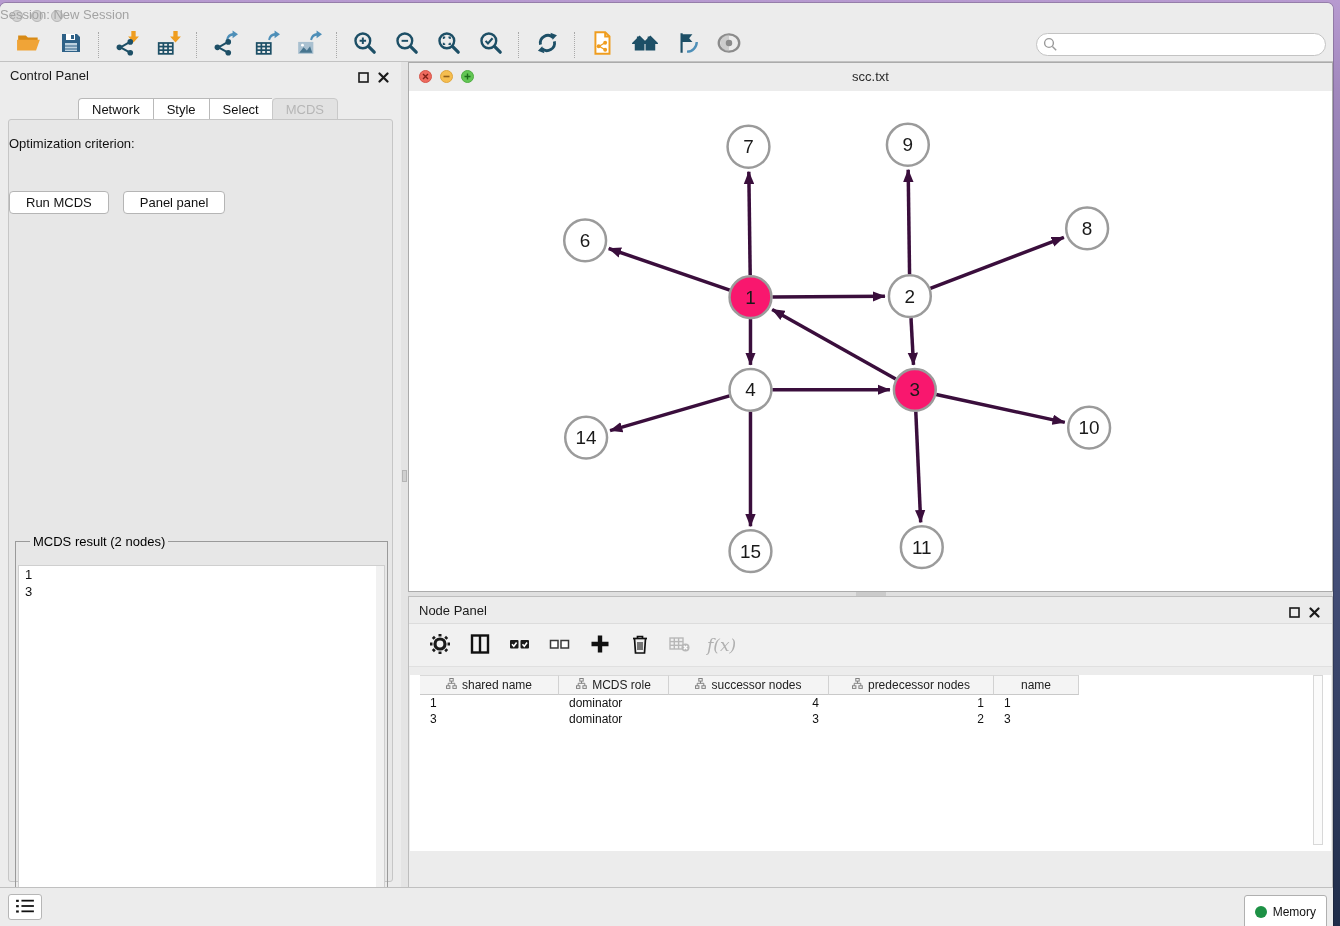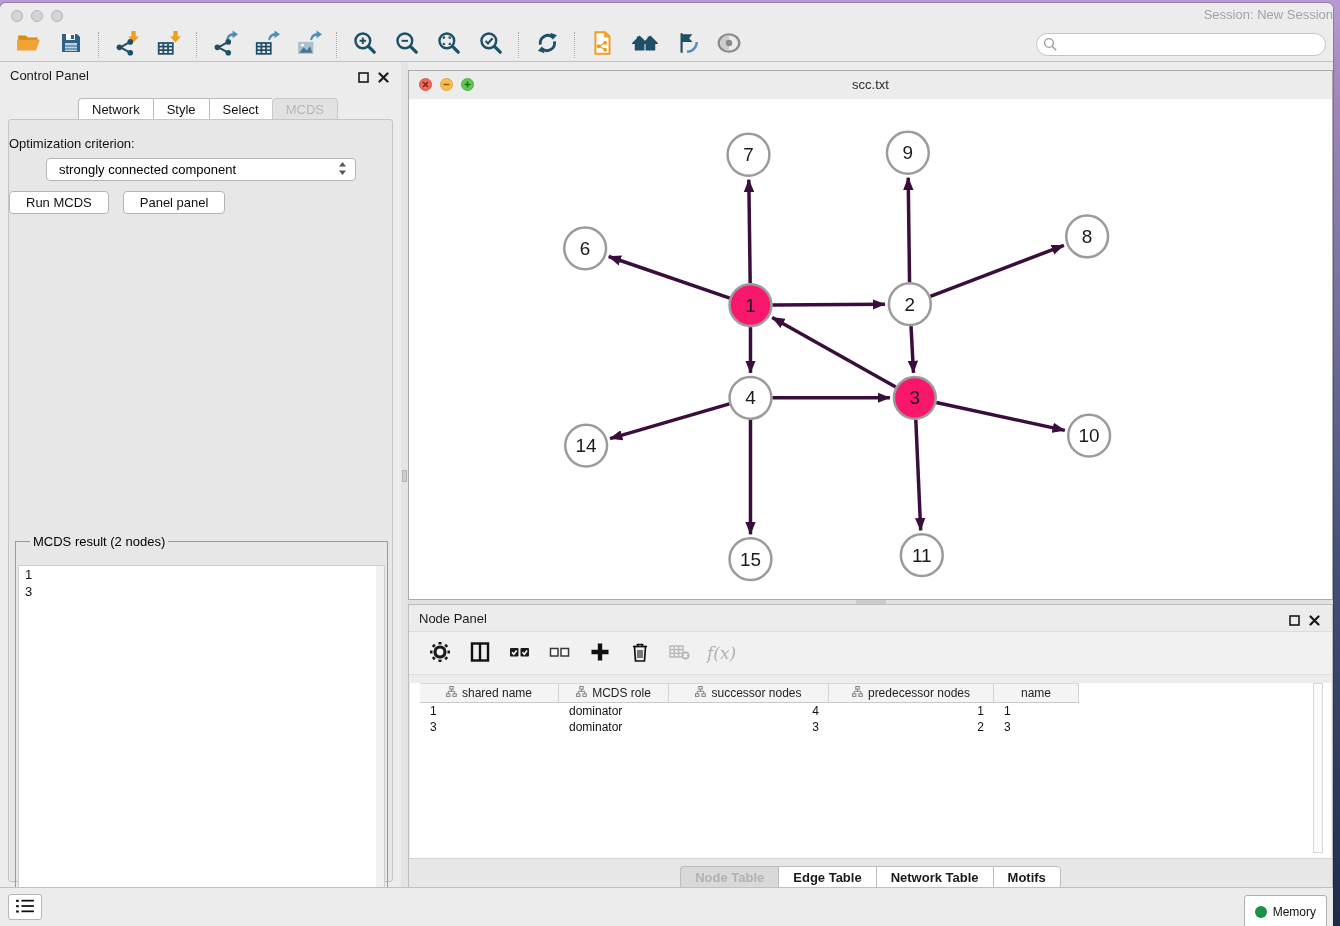--- a/index.html
+++ b/index.html
@@ -3,21 +3,21 @@
 <meta charset="utf-8">
 <style>
   html,body{margin:0;padding:0;width:1340px;height:926px;overflow:hidden;
     font-family:"Liberation Sans","DejaVu Sans",sans-serif;
     background:linear-gradient(180deg,#b79ad0 0%,#a188bd 10%,#7a74a4 30%,#46507a 60%,#1f2c49 100%);}
   .window{position:absolute;left:0;top:3px;width:1333px;height:923px;background:#ececec;
     border-radius:6px 6px 0 0;box-shadow:0 0 0 1px rgba(0,0,0,.18);}
   
   .titlebar{position:absolute;top:0;left:0;right:0;height:25px;background:#ececec;border-radius:6px 6px 0 0;}
   .tl{position:absolute;top:7px;width:12px;height:12px;border-radius:50%;background:#d4d4d4;border:1px solid #b7b7b7;box-sizing:border-box;}
-  .title-text{position:absolute;top:4px;left:0;right:0;text-align:right;font-size:13px;color:#a3a3a3;}
+  .title-text{position:absolute;top:4px;left:0;right:0;text-align:left;font-size:13px;color:#a3a3a3;}
   
   .toolbar{position:absolute;top:25px;left:0;right:0;height:34px;background:#ececec;border-bottom:1px solid #c2c2c2;
     display:flex;align-items:center;padding:0 4px 0 8px;box-sizing:border-box;}
   .tbtn{background:none;border:none;padding:0;margin:0 6px;width:30px;height:28px;display:flex;align-items:center;justify-content:center;cursor:pointer;}
   .sep{width:1px;height:26px;margin:0 6px;border-left:1px dotted #a9a9a9;}
   .search{margin-left:auto;margin-right:3px;position:relative;width:290px;height:23px;}
   .search input{width:100%;height:100%;box-sizing:border-box;border:1px solid #c3c3c3;border-radius:12px;padding:0 8px 0 26px;font-size:13px;background:#fff;outline:none;}
   .search svg{position:absolute;left:7px;top:4px;}
   
   .main{position:absolute;top:59px;left:0;right:0;bottom:38px;}
@@ -39,21 +39,21 @@
   .pbtn{background:#fff;border:1px solid #b5b5b5;border-radius:4px;height:23px;padding:0 16px;font-size:13px;color:#111;font-family:inherit;cursor:pointer;}
   .result-box{position:absolute;left:6px;right:4px;top:414px;height:378px;margin:0;border:1px solid #9a9a9a;padding:2px;}
   .result-box legend{font-size:13px;padding:0 3px;margin-left:12px;}
   .result-inner{position:absolute;left:2px;right:2px;top:16px;bottom:2px;background:#fff;border:1px solid #cfcfcf;}
   .rline{font-size:13px;line-height:17px;padding-left:6px;color:#111;}
   .result-scroll{position:absolute;top:0;bottom:0;right:0;width:8px;background:#f1f1f1;}
   
   .v-divider{position:absolute;left:401px;top:0;width:7px;height:100%;background:#e4e4e4;cursor:col-resize;}
   .v-handle{position:absolute;top:408px;left:1px;width:5px;height:12px;background:#cfcfcf;border:1px solid #b5b5b5;box-sizing:border-box;}
   
-  .right-col{position:absolute;left:408px;top:8px;right:0;height:100%;}
+  .right-col{position:absolute;left:408px;top:0;right:0;height:100%;}
   .network-window{position:absolute;top:0;left:0;right:0;height:530px;border:1px solid #ababab;box-sizing:border-box;}
   .net-titlebar{position:absolute;top:0;left:0;right:0;height:28px;background:#ececec;border-bottom:1px solid #c6c6c6;}
   .ntl{position:absolute;top:7px;width:13px;height:13px;border-radius:50%;box-sizing:border-box;display:flex;align-items:center;justify-content:center;cursor:pointer;}
   .net-title{position:absolute;top:6px;left:0;right:0;text-align:center;font-size:13px;color:#2b2b2b;}
   .net-canvas{position:absolute;top:28px;left:0;right:0;bottom:0;background:#fff;}
   .net-canvas svg{display:block;width:100%;height:100%;}
   .h-divider{position:absolute;top:530px;left:0;right:0;height:4px;background:#e0e0e0;cursor:row-resize;}
   .h-handle{position:absolute;left:50%;top:0;width:30px;height:4px;margin-left:-15px;background:#cbcbcb;}
   
   .table-panel{position:absolute;top:534px;left:0;right:0;bottom:0;background:#ececec;border:1px solid #bdbdbd;box-sizing:border-box;}
@@ -272,27 +272,20 @@
         </span>
       </div>
       <div class="cp-tabs" id="cp-tabs">
           <div class="cp-tab">Network</div>
           <div class="cp-tab">Style</div>
           <div class="cp-tab">Select</div>
           <div class="cp-tab active">MCDS</div>
         </div>
       <div class="cp-content">
         <div class="opt-label">Optimization criterion:</div>
-        <div class="dropdown">
-          <span class="dd-value">strongly connected component</span>
-          <span><svg width="9" height="15" viewBox="0 0 9 15">
-                <path d="M4.5 1 8 5.4H1z" fill="#555"></path>
-                <path d="M4.5 14 1 9.6h7z" fill="#555"></path>
-              </svg></span>
-        </div>
         <div class="btn-row">
           <button class="pbtn">Run MCDS</button>
           <button class="pbtn">Panel panel</button>
         </div>
         <fieldset class="result-box">
           <legend>MCDS result (2 nodes)</legend>
           <div class="result-inner">
             <div id="result-lines">
                 <div class="rline">1</div>
                 <div class="rline">3</div>
@@ -544,28 +537,20 @@
               <div class="trow">
                 <div class="td left" style="width: 139px;">3</div>
                 <div class="td left" style="width: 110px;">dominator</div>
                 <div class="td right" style="width: 160px;">3</div>
                 <div class="td right" style="width: 165px;">2</div>
                 <div class="td left" style="width: 85px;">3</div>
               </div>
             </div>
           <div class="t-scroll"></div>
         </div>
-        <div class="tp-footer">
-          <div class="tp-tabs" id="tp-tabs">
-              <div class="tp-tab active">Node Table</div>
-              <div class="tp-tab">Edge Table</div>
-              <div class="tp-tab">Network Table</div>
-              <div class="tp-tab">Motifs</div>
-            </div>
-        </div>
       </div>
     </div>
   </div>
 
   <div class="statusbar">
     <button class="status-btn">
         <span><svg width="22" height="16" viewBox="0 0 24 18">
             <g stroke="#111" stroke-width="2">
               <line x1="8" y1="3" x2="22" y2="3"></line>
               <line x1="8" y1="9" x2="22" y2="9"></line>

